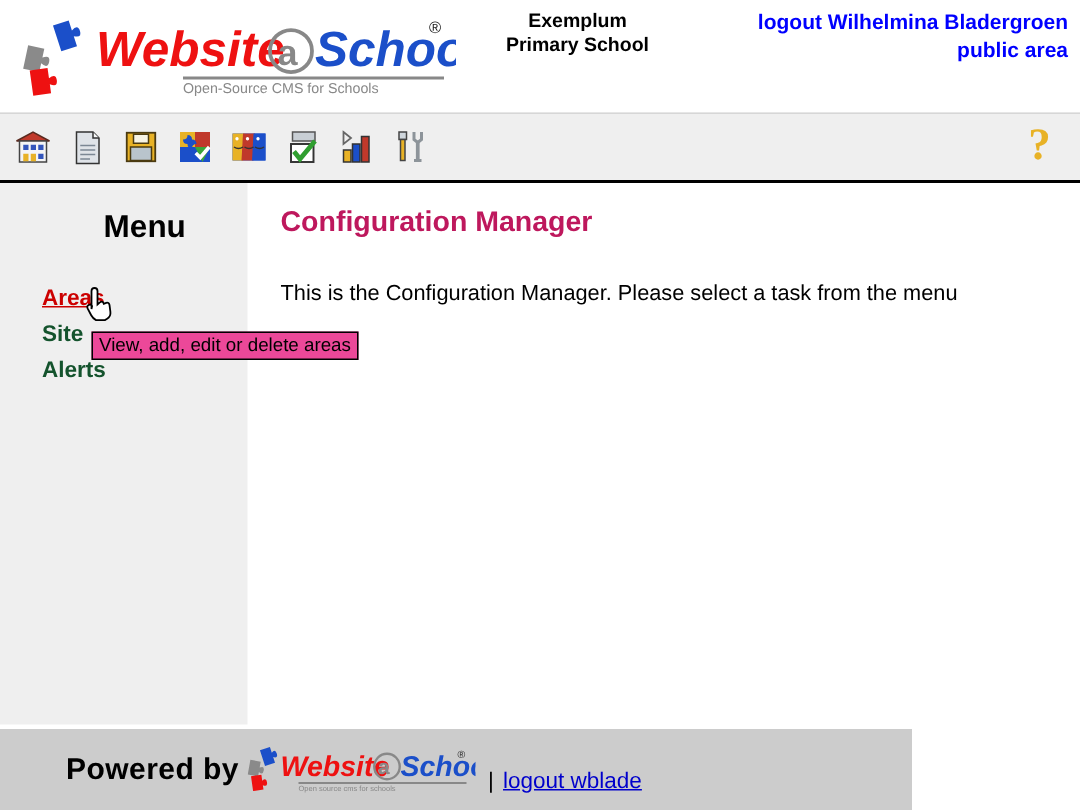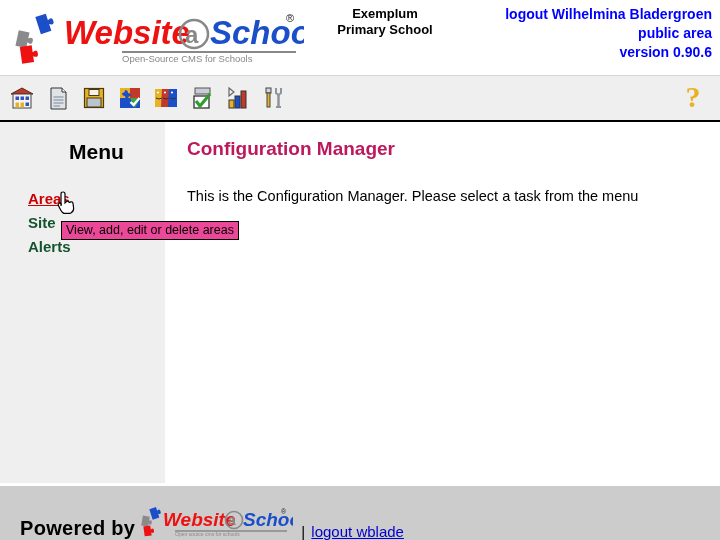--- a/index.html
+++ b/index.html
@@ -190,25 +190,26 @@
     width: 22px;
     height: 26px;
     z-index: 50;
   }
 
   
   .footer {
     position: absolute;
     left: 0;
     bottom: 0;
-    width: 720px;
+    width: 584px;
     height: 54px;
     background: #cccccc;
     display: flex;
-    align-items: flex-end;
+    align-items: center;
+    padding-left: 24px;
   }
   .powered {
     font-size: 20px;
     font-weight: bold;
     color: #000000;
     padding-left: 20px;
     letter-spacing: 0.3px;
   }
   .footer-logo {
     width: 152px;
@@ -256,21 +257,20 @@
   </div>
 
   <div class="school-name">
     <div>Exemplum</div>
     <div>Primary School</div>
   </div>
 
   <div class="user-block">
     <div><a href="#">logout Wilhelmina Bladergroen</a></div>
     <div>public area</div>
-    <div>version 0.90.6</div>
   </div>
 </div>
 
 <div class="toolbar">
   <div class="toolbar-icons">
 
     <div class="tb-btn">
       <svg width="26" height="26" viewBox="0 0 26 26">
         <path d="M2 9 L13 3 L24 9 Z" fill="#c0392b" stroke="#5a2a1f" stroke-width="1"></path>
         <rect x="4" y="9" width="18" height="14" fill="#f4f4f4" stroke="#444" stroke-width="1"></rect>

